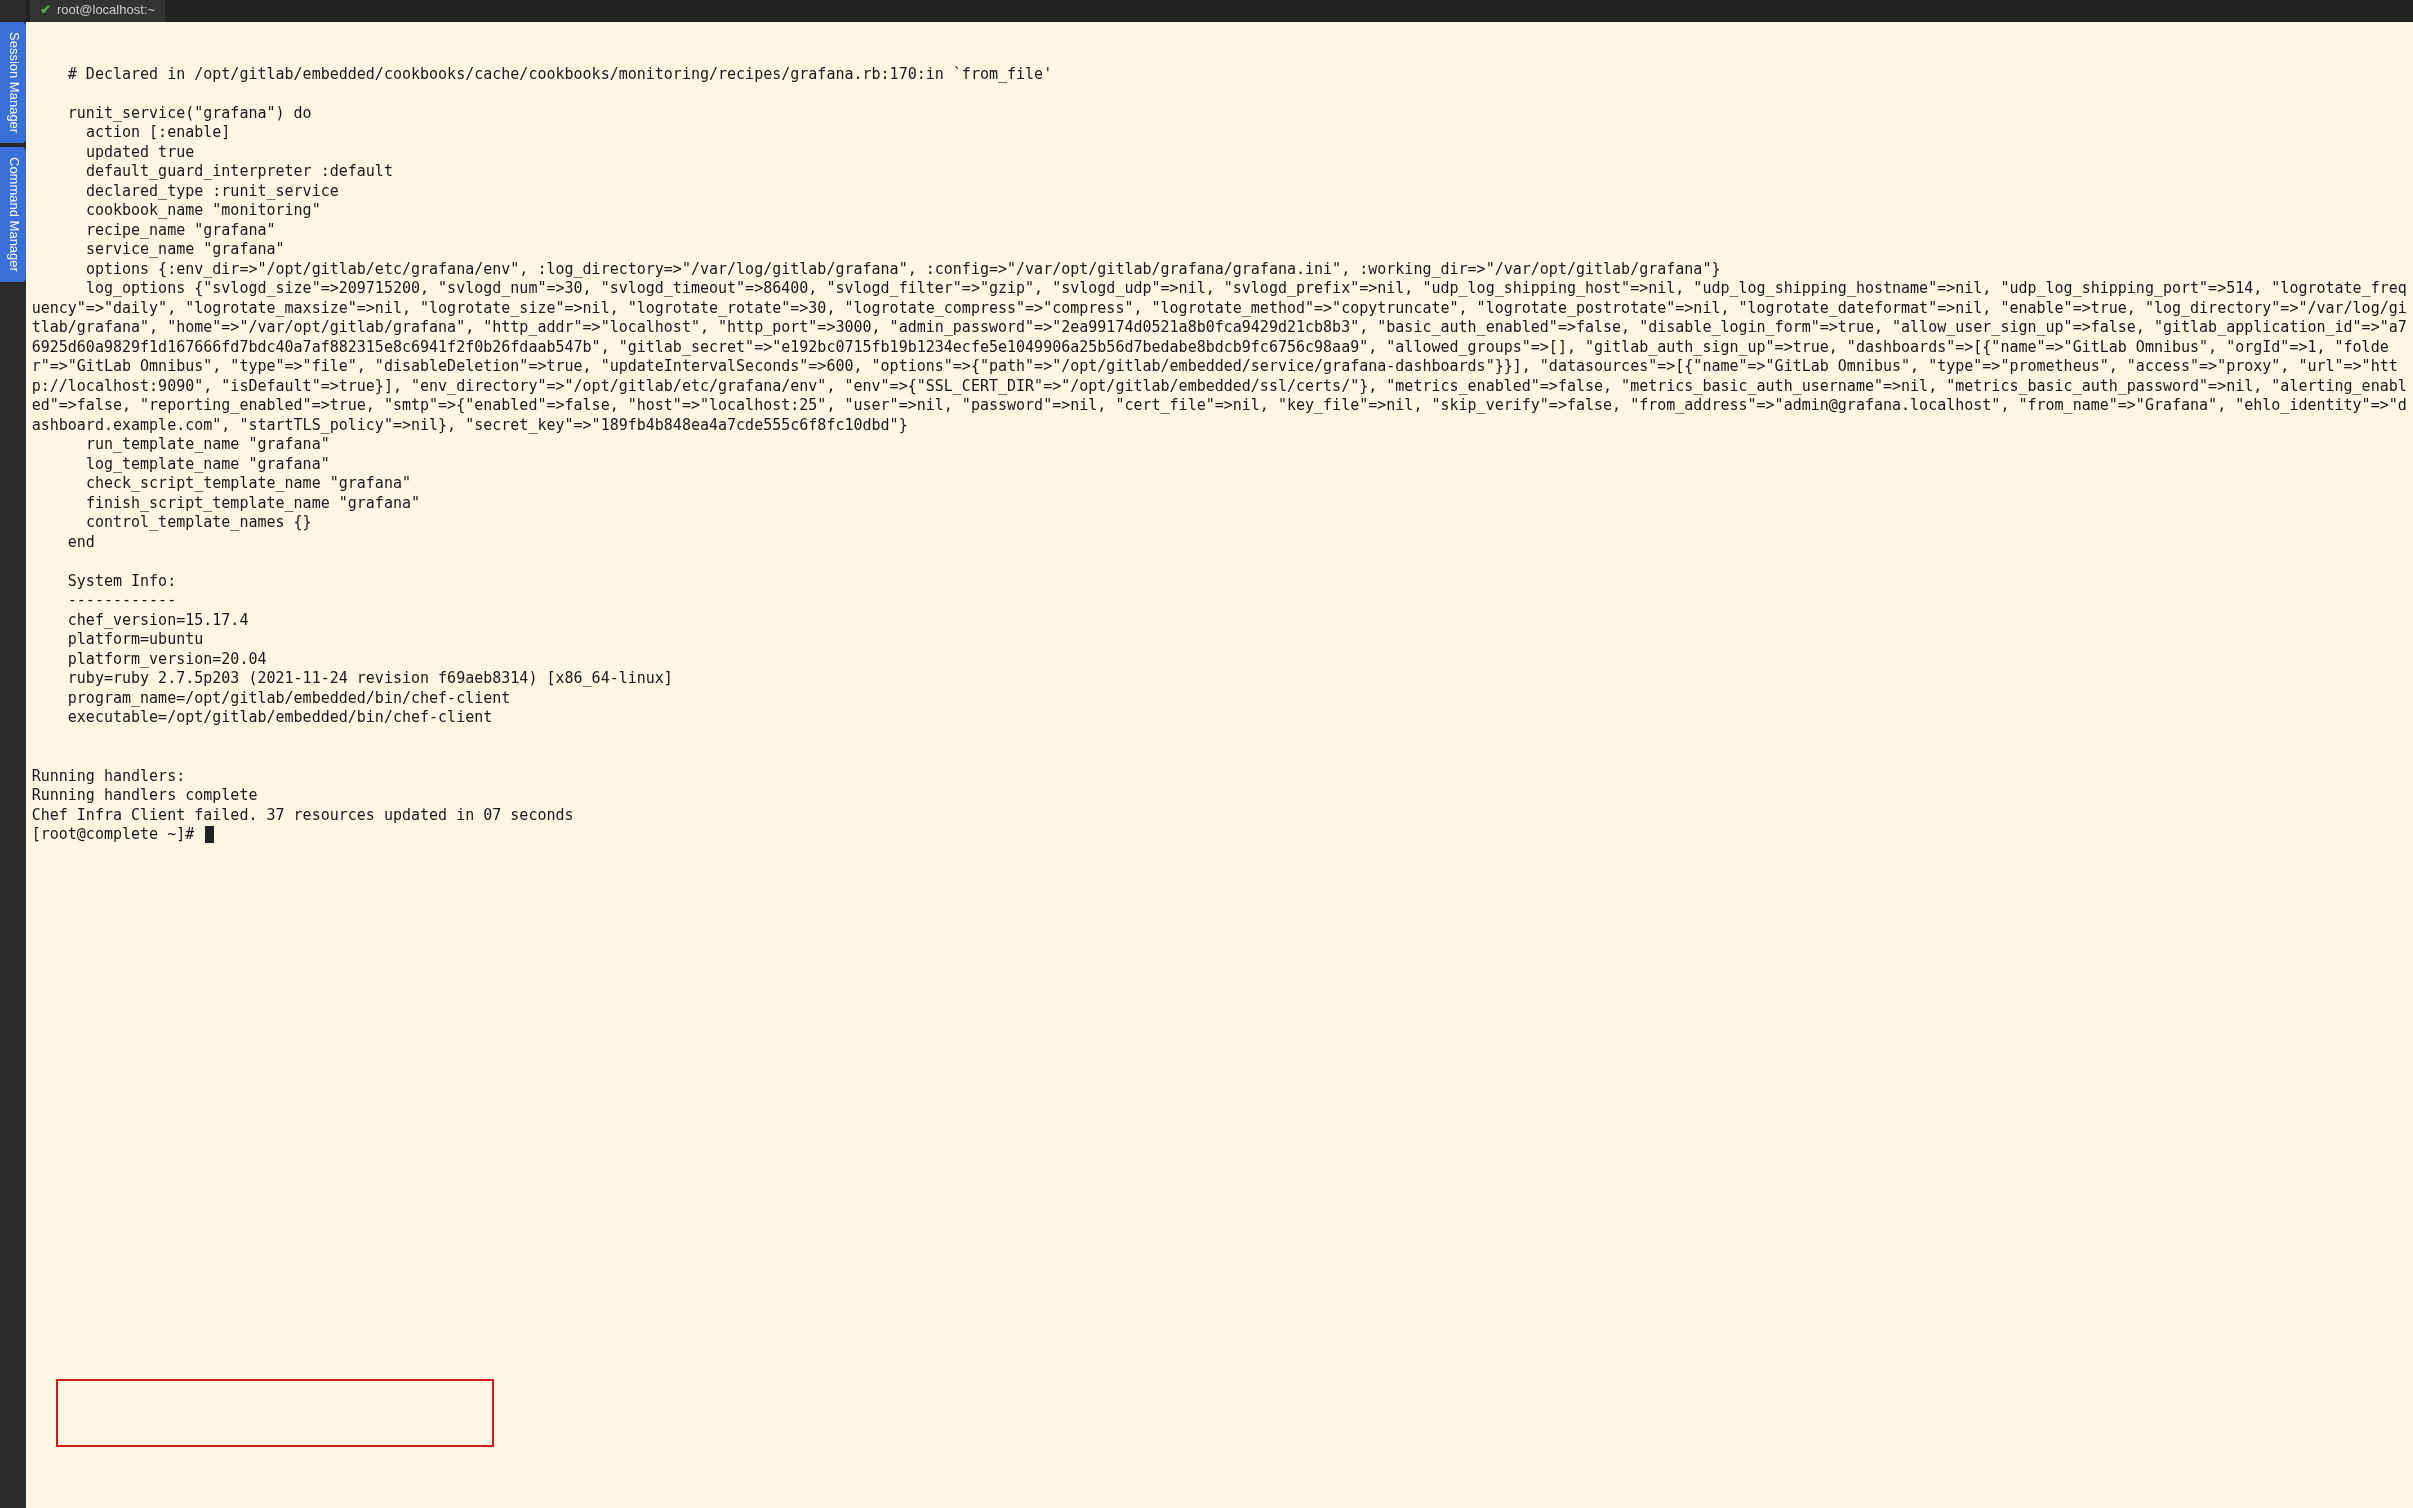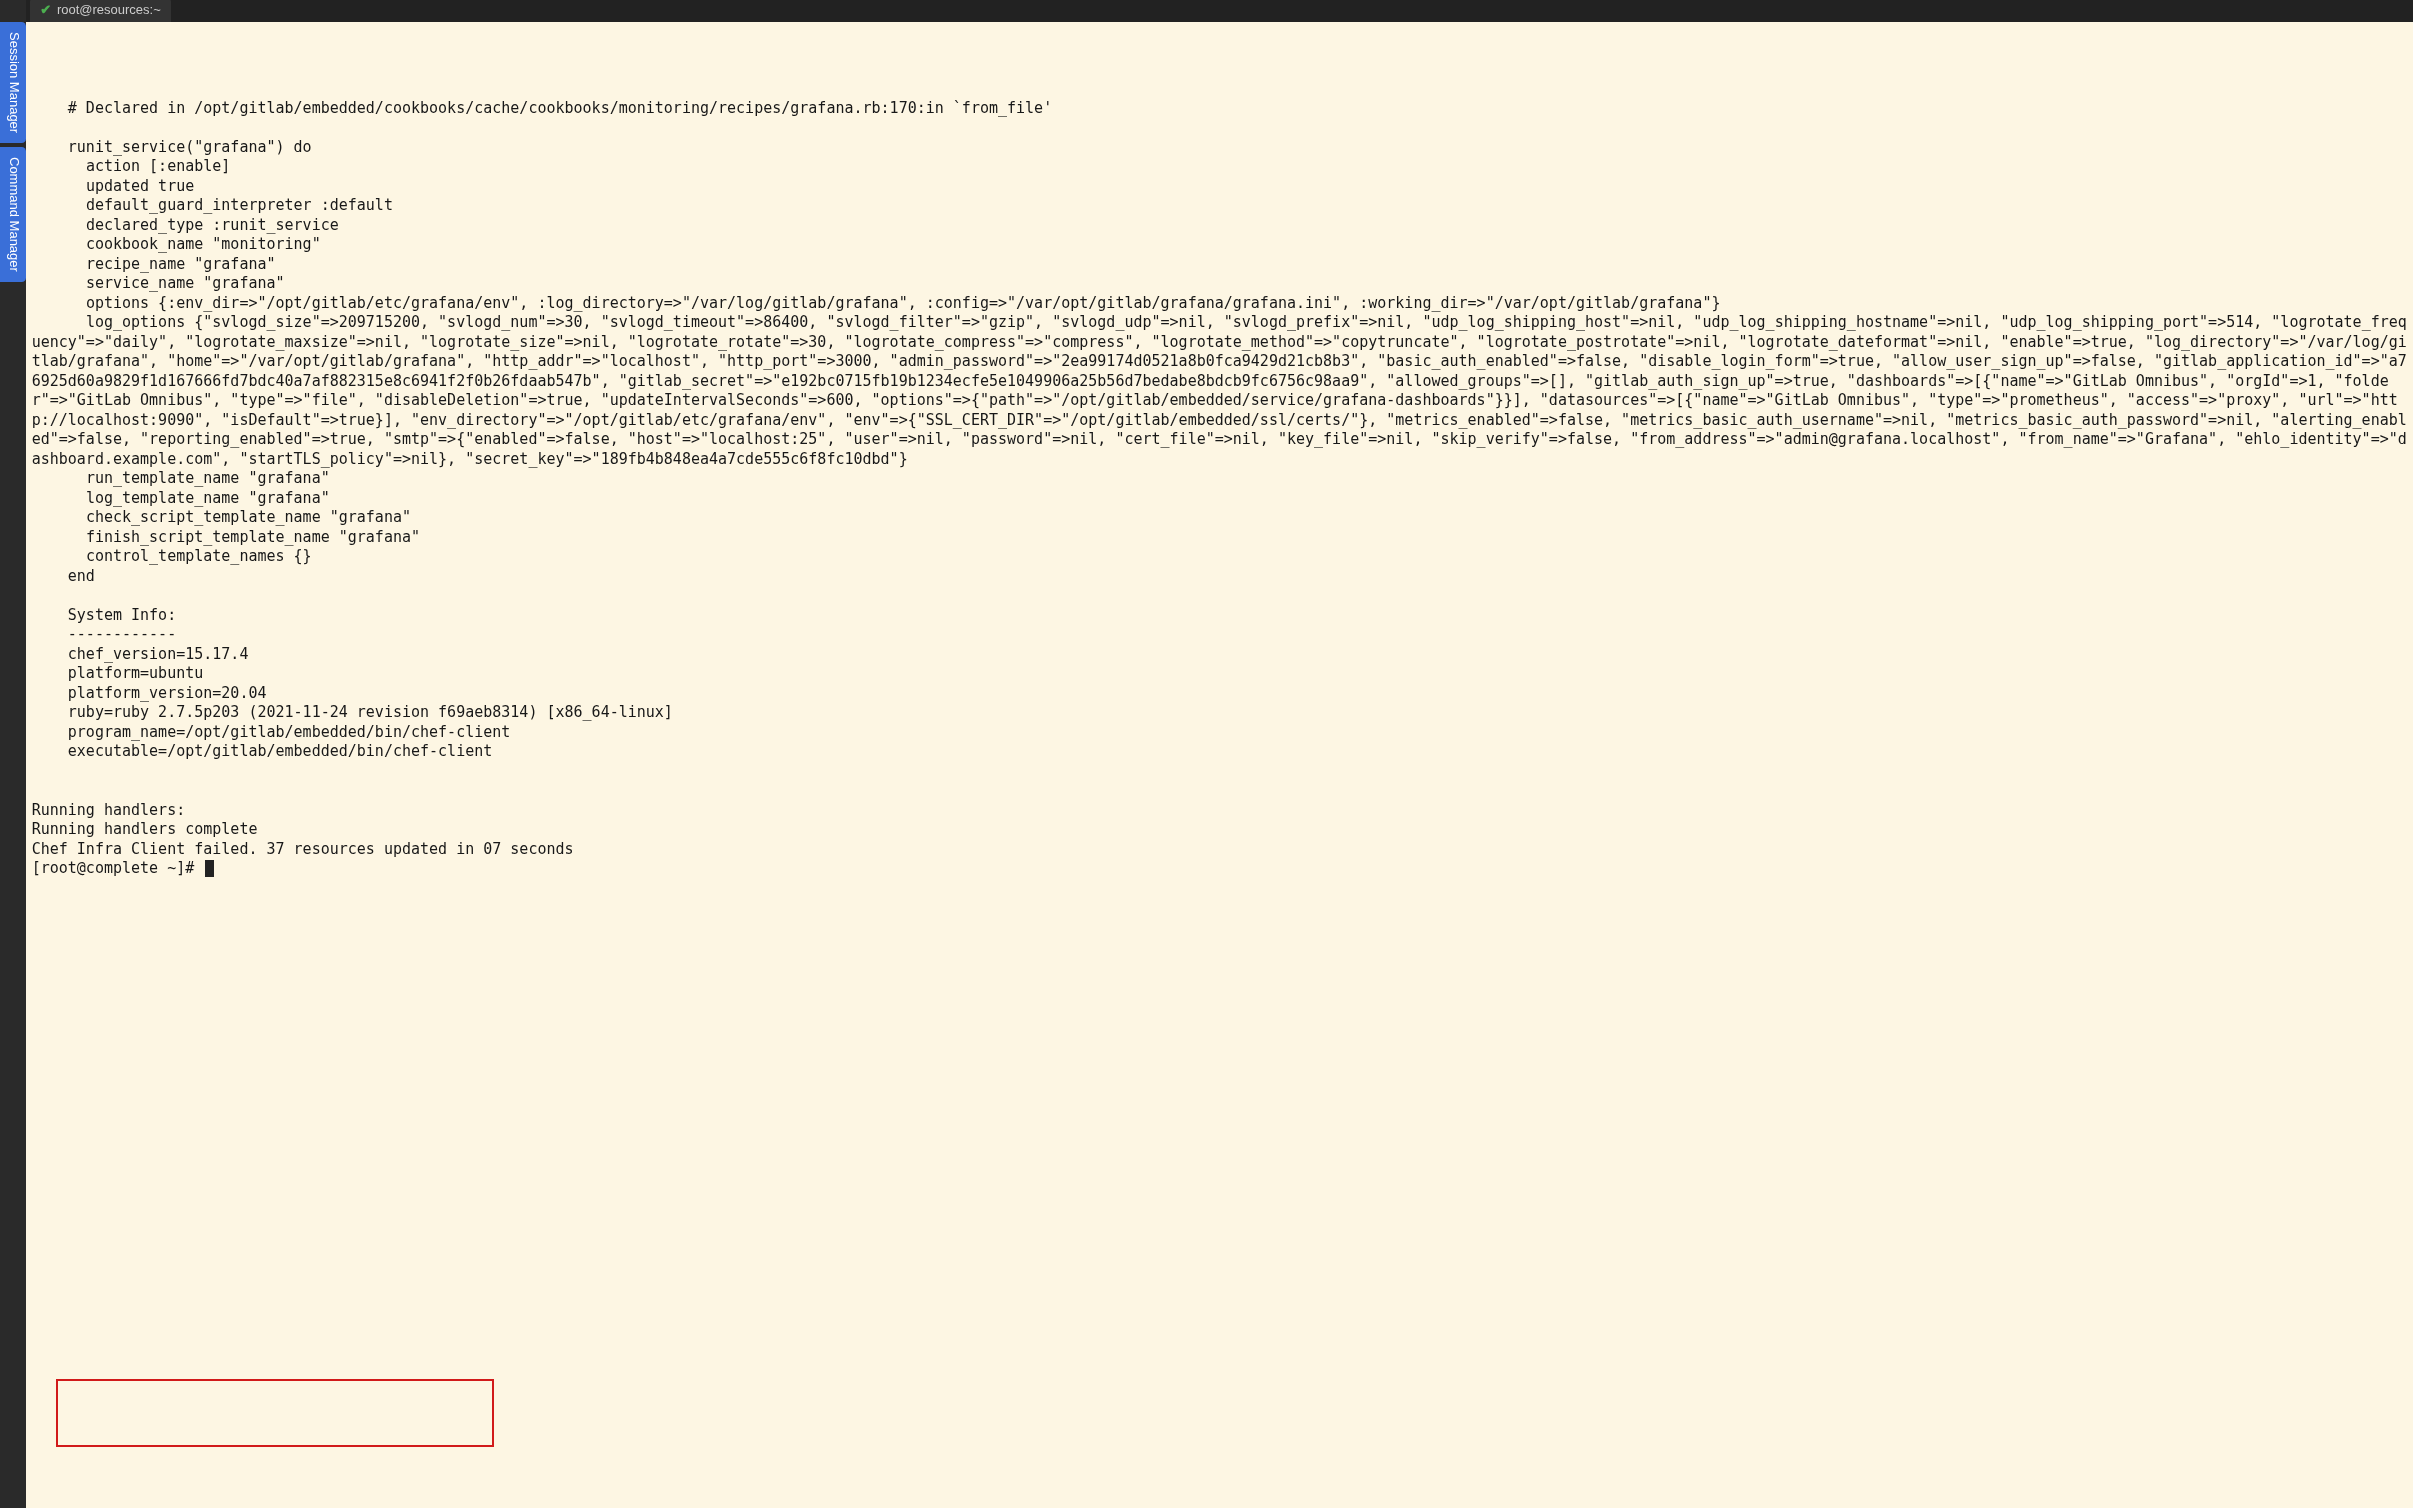--- a/index.html
+++ b/index.html
@@ -75,21 +75,20 @@
     background: #fdf6e3;
     color: #181818;
     padding: 4.3px 5.7px 5.7px 5.7px;
     white-space: pre-wrap;
     word-break: break-all;
     overflow: hidden;
     position: relative;
   }
   .terminal-content {
     width: 100%;
-    margin-top: 34px;
   }
   .highlight-box {
     border: 2.9px solid #d11a1a;
     position: absolute;
     pointer-events: none;
   }
   .cursor {
     display: inline-block;
     width: 9.3px;
     height: 17px;
@@ -106,21 +105,21 @@
   <div class="side-tabs">
     <div class="side-tab">Session Manager</div>
     <div class="side-tab">Command Manager</div>
   </div>
 
   <div class="main-area">
 
     <div class="tab-bar">
       <div class="term-tab">
         <span class="check">✔</span>
-        <span>root@resources:~</span>
+        <span>root@localhost:~</span>
       </div>
     </div>
 
     <div class="terminal">
       <div class="terminal-content" id="term-content">    # Declared in /opt/gitlab/embedded/cookbooks/cache/cookbooks/monitoring/recipes/grafana.rb:170:in `from_file'
 
     runit_service("grafana") do
       action [:enable]
       updated true
       default_guard_interpreter :default

